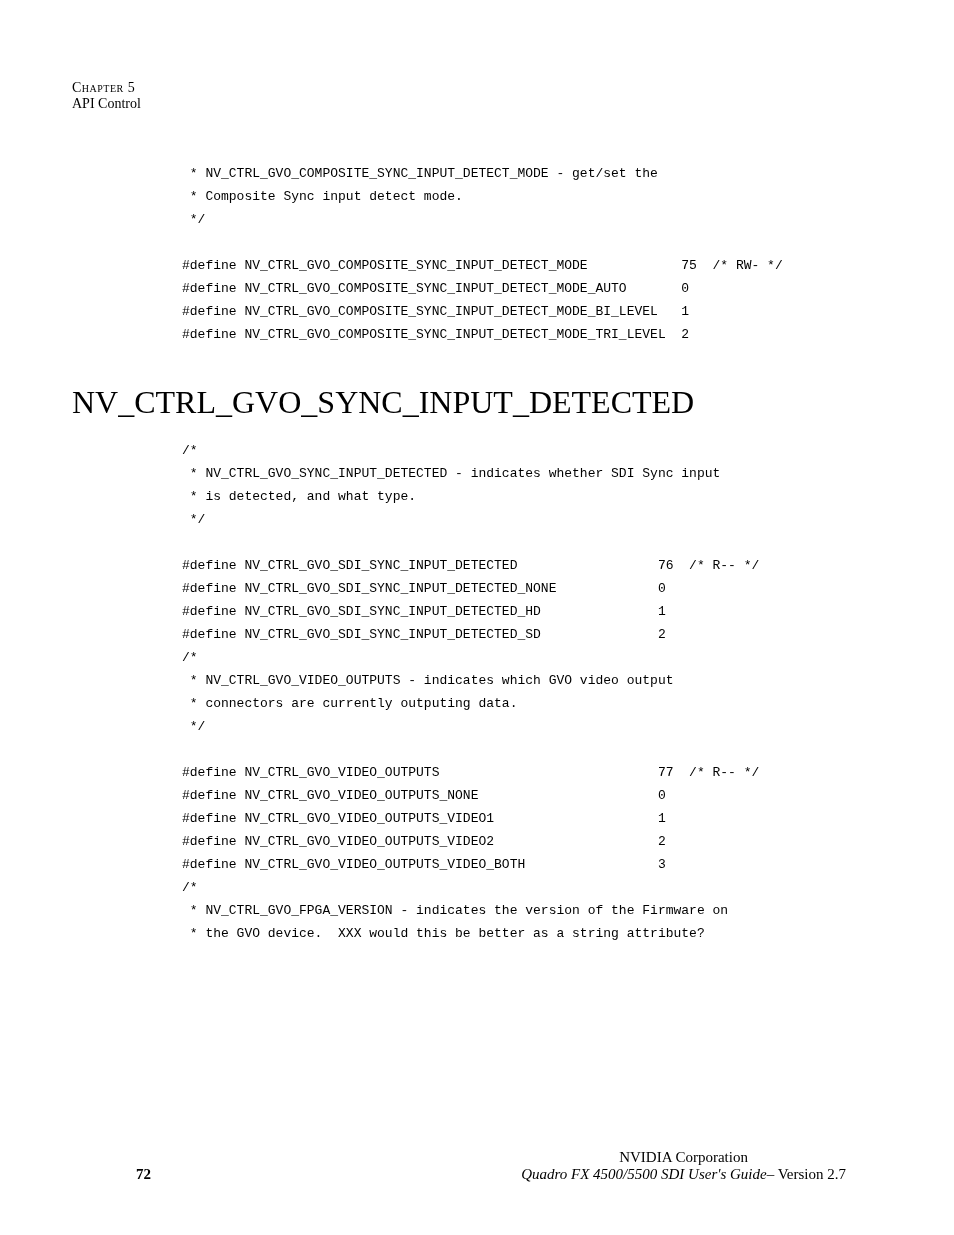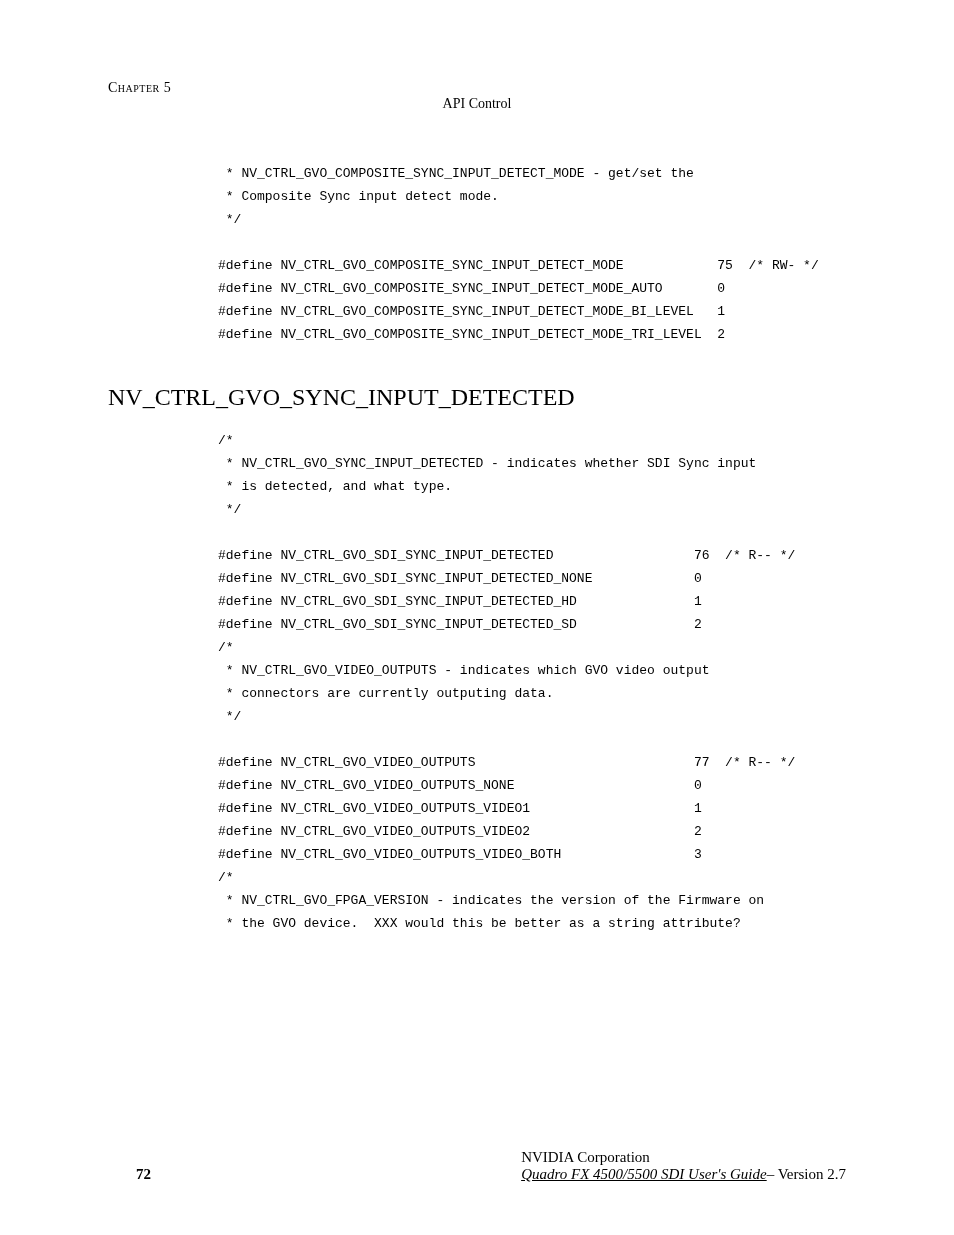--- a/index.html
+++ b/index.html
@@ -9,68 +9,66 @@
     width: 954px;
     height: 1235px;
     font-family: "Times New Roman", Times, serif;
     color: #000000;
   }
   .page {
     position: relative;
     width: 954px;
     height: 1235px;
     box-sizing: border-box;
-    padding: 80px 108px 50px 108px;
+    padding: 80px 108px 50px 72px;
   }
   .chapter-line {
     font-variant: small-caps;
     font-size: 14px;
     letter-spacing: 0.5px;
   }
   .chapter-sub {
     font-size: 14px;
-    text-align: center;
   }
   .content {
     margin-left: 110px;
     margin-top: 50px;
   }
   pre.code {
     font-family: "Courier New", Courier, monospace;
     font-size: 13px;
     line-height: 23px;
     white-space: pre;
     margin: 0;
   }
   h2.section {
     font-family: "Times New Roman", Times, serif;
     font-weight: normal;
-    font-size: 24px;
+    font-size: 32px;
     margin: 38px 0 18px -110px;
   }
   .footer {
     position: absolute;
     bottom: 52px;
     left: 108px;
     right: 108px;
     display: flex;
     align-items: flex-end;
     justify-content: space-between;
     font-size: 15px;
   }
   .footer .page-num {
     font-weight: bold;
     margin-left: 28px;
   }
   .footer .right {
-    text-align: left;
+    text-align: center;
   }
   .footer .guide {
     font-style: italic;
-    text-decoration: underline;
   }
 </style>
 </head>
 <body>
 
 <div class="page">
 
   <div>
     <div class="chapter-line">Chapter 5</div>
     <div class="chapter-sub">API Control</div>

